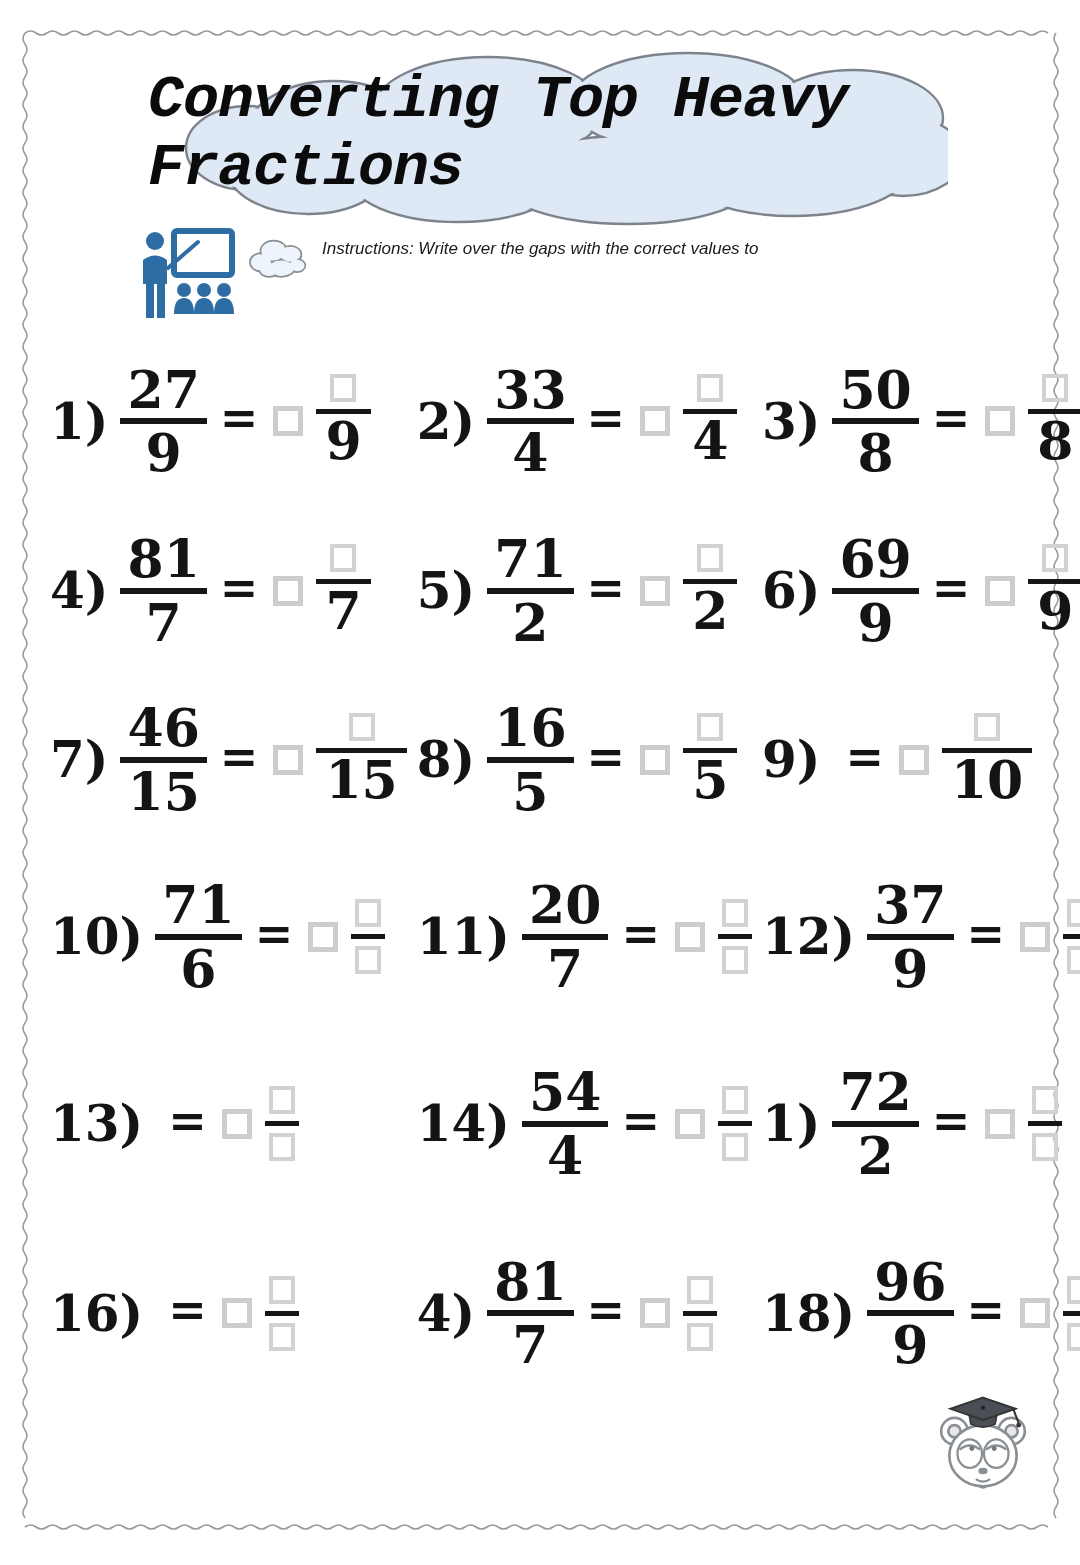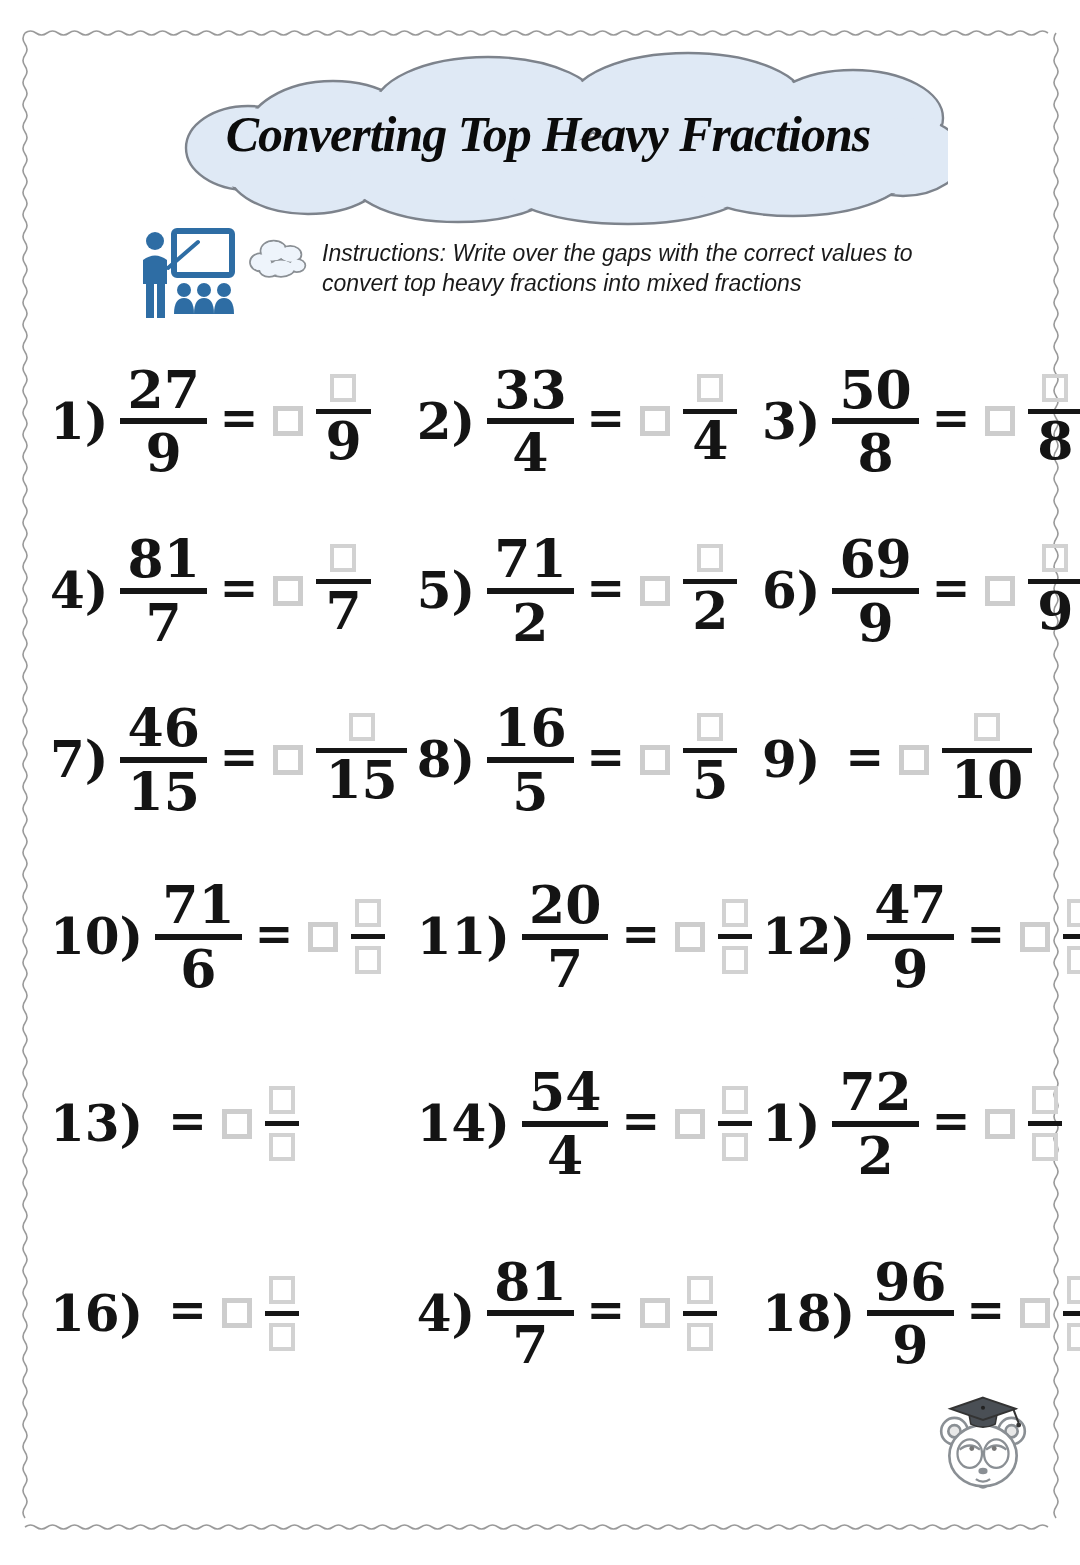--- a/index.html
+++ b/index.html
@@ -9,31 +9,31 @@
     font-family:"Liberation Sans", sans-serif; color:#141414;
   }
   .border-svg { position:absolute; left:0; top:0; width:1080px; height:1565px; }
 
   
   .cloud-wrap { position:absolute; left:148px; top:48px; width:800px; height:178px; }
   .cloud-wrap svg { position:absolute; left:0; top:0; width:100%; height:100%; }
   .cloud-title {
     position:absolute; left:0; top:0; width:100%; height:100%;
     display:flex; align-items:center; justify-content:center;
-    font-family:Liberation Serif, serif;
-    font-weight:bold; font-style:italic; font-size:50px; letter-spacing:-1px;
+    font-family:Liberation Mono, monospace;
+    font-weight:bold; font-style:italic; font-size:60px; letter-spacing:-1px;
     color:#0b0b0b; padding-bottom:6px;
   }
 
   
   .instr-row { position:absolute; left:138px; top:226px; width:800px; display:flex; align-items:flex-start; }
   .teacher-icon { width:100px; height:100px; flex:0 0 auto; }
   .cloudlet-icon { width:66px; height:58px; flex:0 0 auto; margin:4px 12px 0 6px; }
   .instr-text {
-    margin-top:12px; font-style:italic; font-size:23px; line-height:1.32; color:#1a1a1a;
+    margin-top:12px; font-style:italic; font-size:17px; line-height:1.32; color:#1a1a1a;
   }
 
   
   .grid {
     position:absolute; left:40px; top:336px; width:1000px;
     display:grid; grid-template-columns:1fr 1fr 1fr;
     grid-template-rows:170px 169px 169px 185px 189px 190px;
   }
   .prob { display:flex; align-items:center; padding-left:10px; }
   .plabel { font:700 50px "DejaVu Serif", serif; margin-right:12px; white-space:nowrap; }
@@ -124,21 +124,20 @@
       <ellipse cx="26" cy="45" rx="15" ry="12"></ellipse>
       <ellipse cx="45" cy="28" rx="18" ry="14"></ellipse>
       <ellipse cx="70" cy="33" rx="15" ry="11"></ellipse>
       <ellipse cx="80" cy="50" rx="11" ry="8"></ellipse>
       <ellipse cx="56" cy="54" rx="19" ry="11"></ellipse>
       <ellipse cx="38" cy="56" rx="13" ry="9"></ellipse>
     </g>
   </svg>
   <div class="instr-text">
     <div>Instructions: Write over the gaps with the correct values to</div>
-    <div>convert top heavy fractions into mixed fractions</div>
   </div>
 </div>
 
 <div class="grid">
   <div class="prob">
     <span class="plabel">1)</span>
     <span class="frac">
       <span class="fnum">27</span>
       <span class="fbar"></span>
       <span class="fden">9</span>
@@ -303,21 +302,21 @@
     <span class="ans">
       <span class="nbox"></span>
       <span class="abar"></span>
       <span class="dbox"></span>
     </span>
   </div>
 
   <div class="prob">
     <span class="plabel">12)</span>
     <span class="frac">
-      <span class="fnum">47</span>
+      <span class="fnum">37</span>
       <span class="fbar"></span>
       <span class="fden">9</span>
     </span>
     <span class="eq">=</span>
     <span class="wbox"></span>
     <span class="ans">
       <span class="nbox"></span>
       <span class="abar"></span>
       <span class="dbox"></span>
     </span>

